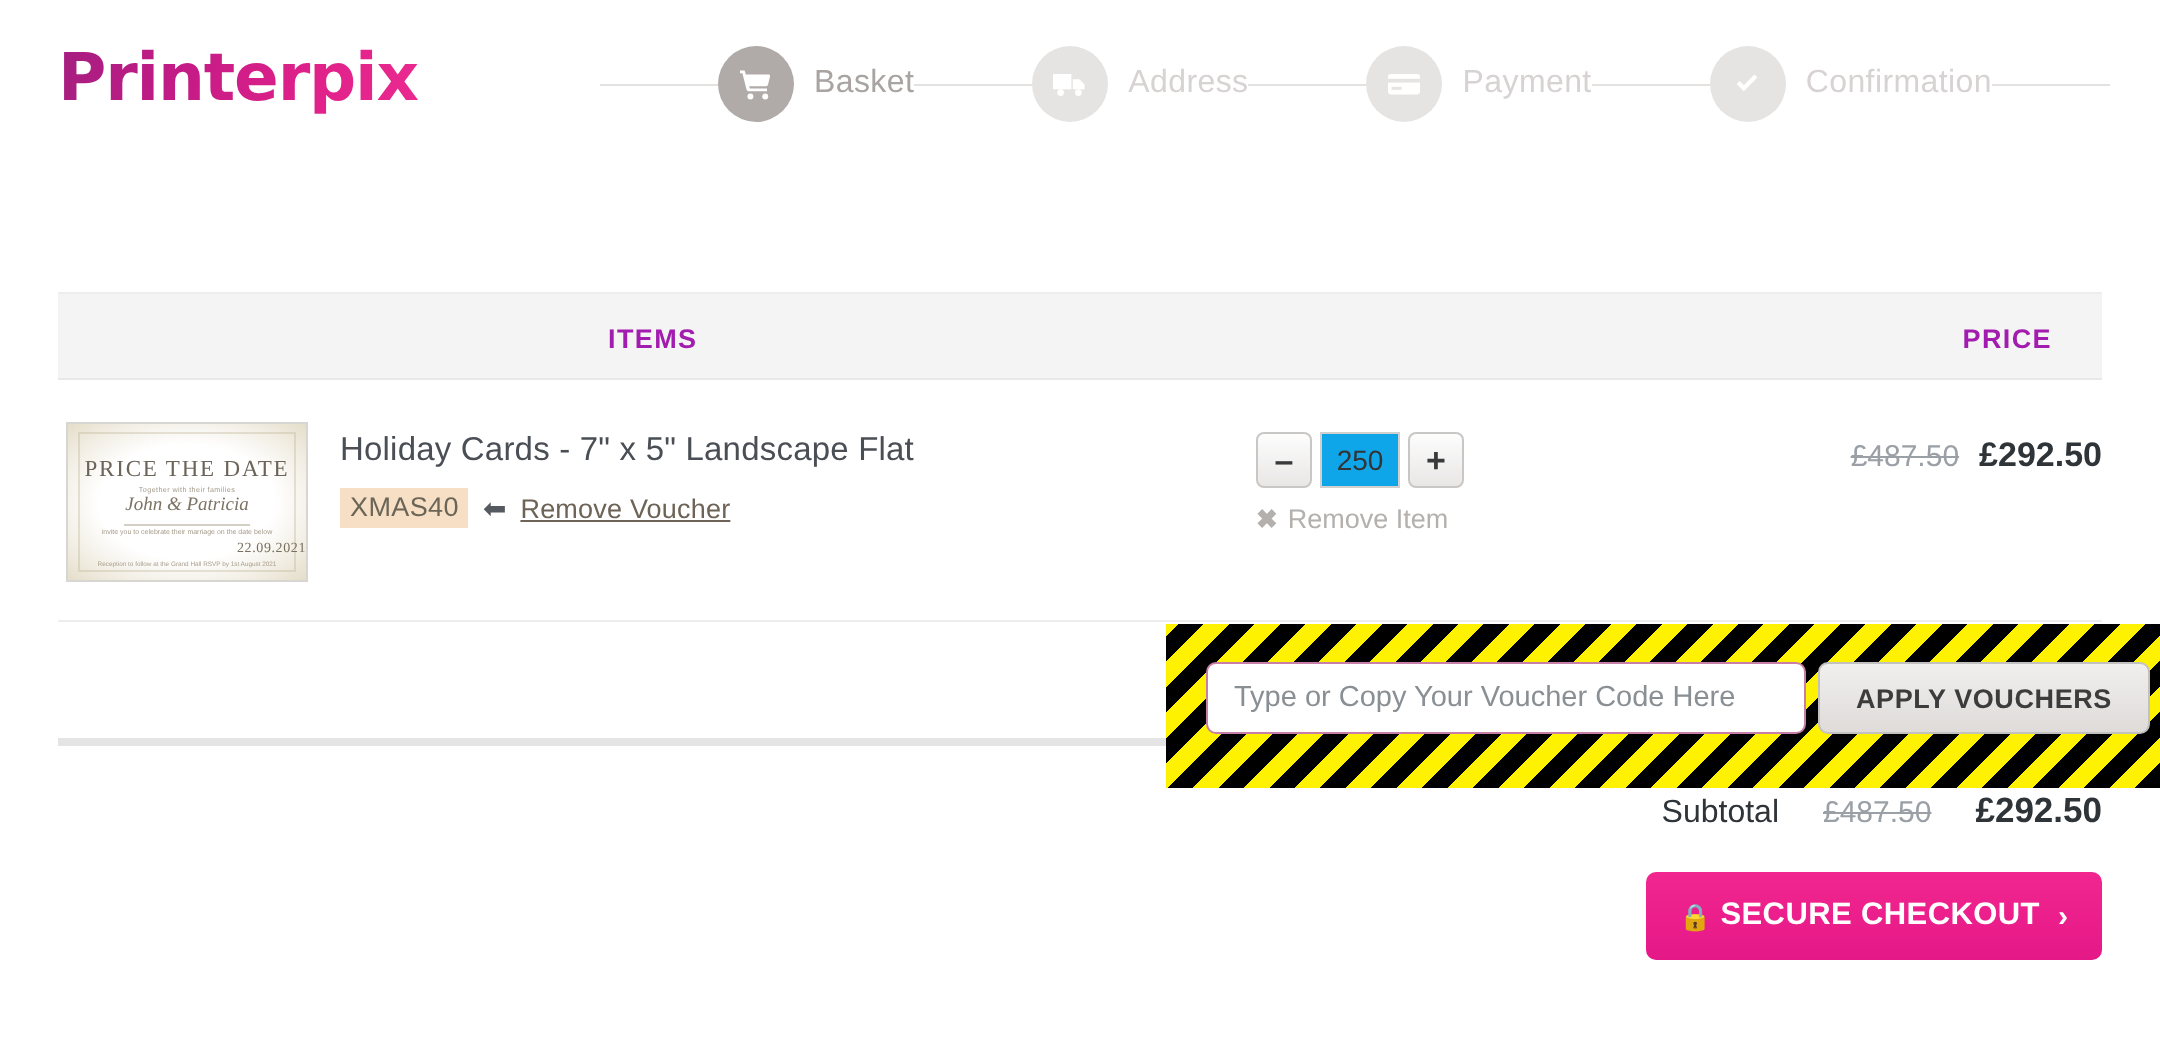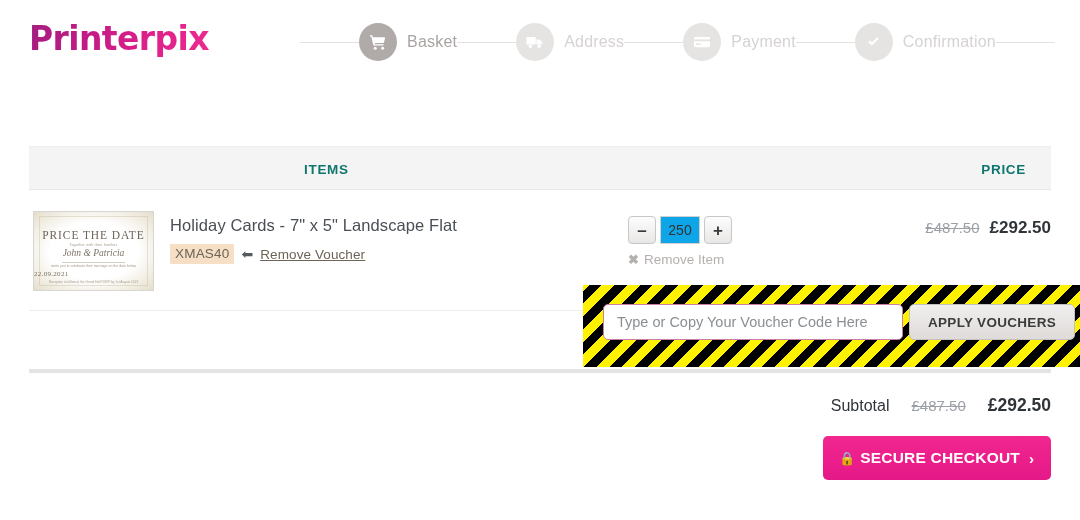--- a/index.html
+++ b/index.html
@@ -59,21 +59,21 @@
   
   .table-head {
     position: absolute; left: 29px; top: 146px;
     width: 1022px; height: 44px;
     background: #f4f4f4;
     border-top: 1px solid #ededed; border-bottom: 1px solid #e8e8e8;
   }
   .th {
     position: absolute; top: 0; height: 44px;
     display: flex; align-items: center;
-    font-size: 13.5px; font-weight: bold; color: #0f766e;
+    font-size: 13.5px; font-weight: bold; color: #a21caf;
     letter-spacing: .7px;
   }
   .th-items    { left: 275px; }
   .th-quantity { left: 608px; }
   .th-price    { right: 25px; }
 
   
   .product-thumb {
     position: absolute; left: 33px; top: 211px;
     width: 121px; height: 80px;
@@ -105,21 +105,21 @@
   }
   .thumb-rule {
     position: absolute; left: 28px; right: 28px; top: 50px;
     height: 1px; background: rgba(160,150,128,.45);
   }
   .thumb-t4 {
     position: absolute; left: 0; right: 0; top: 52px; text-align: center;
     font-size: 3.5px; color: #a59b8b;
   }
   .thumb-t5 {
-    position: absolute; left: 0; right: 0; top: 58px; text-align: left;
+    position: absolute; left: 0; right: 0; top: 58px; text-align: right;
     font-family: "Liberation Serif", serif; font-size: 7px; color: #79705f;
     letter-spacing: .3px;
   }
   .thumb-t6 {
     position: absolute; left: 0; right: 0; top: 68px; text-align: center;
     font-size: 3.2px; color: #aaa090; line-height: 1.5;
   }
 
   .product-title {
     position: absolute; left: 170px; top: 216px;
@@ -179,21 +179,21 @@
     position: absolute; left: 29px; top: 310px; width: 1022px;
     height: 1px; background: #ededed;
   }
   .divider-thick {
     position: absolute; left: 29px; top: 369px; width: 1022px;
     height: 4px; background: #e4e4e4;
   }
 
   
   .hazard {
-    position: absolute; left: 583px; top: 285px;
+    position: absolute; left: 583px; top: 312px;
     width: 497px; height: 82px;
     background-image: repeating-linear-gradient(
       -45deg,
       #000000 0px, #000000 9px,
       #fff200 9px, #fff200 18px
     );
     display: flex; align-items: center;
   }
   .voucher-inner {
     position: absolute; left: 20px; top: 19px;

